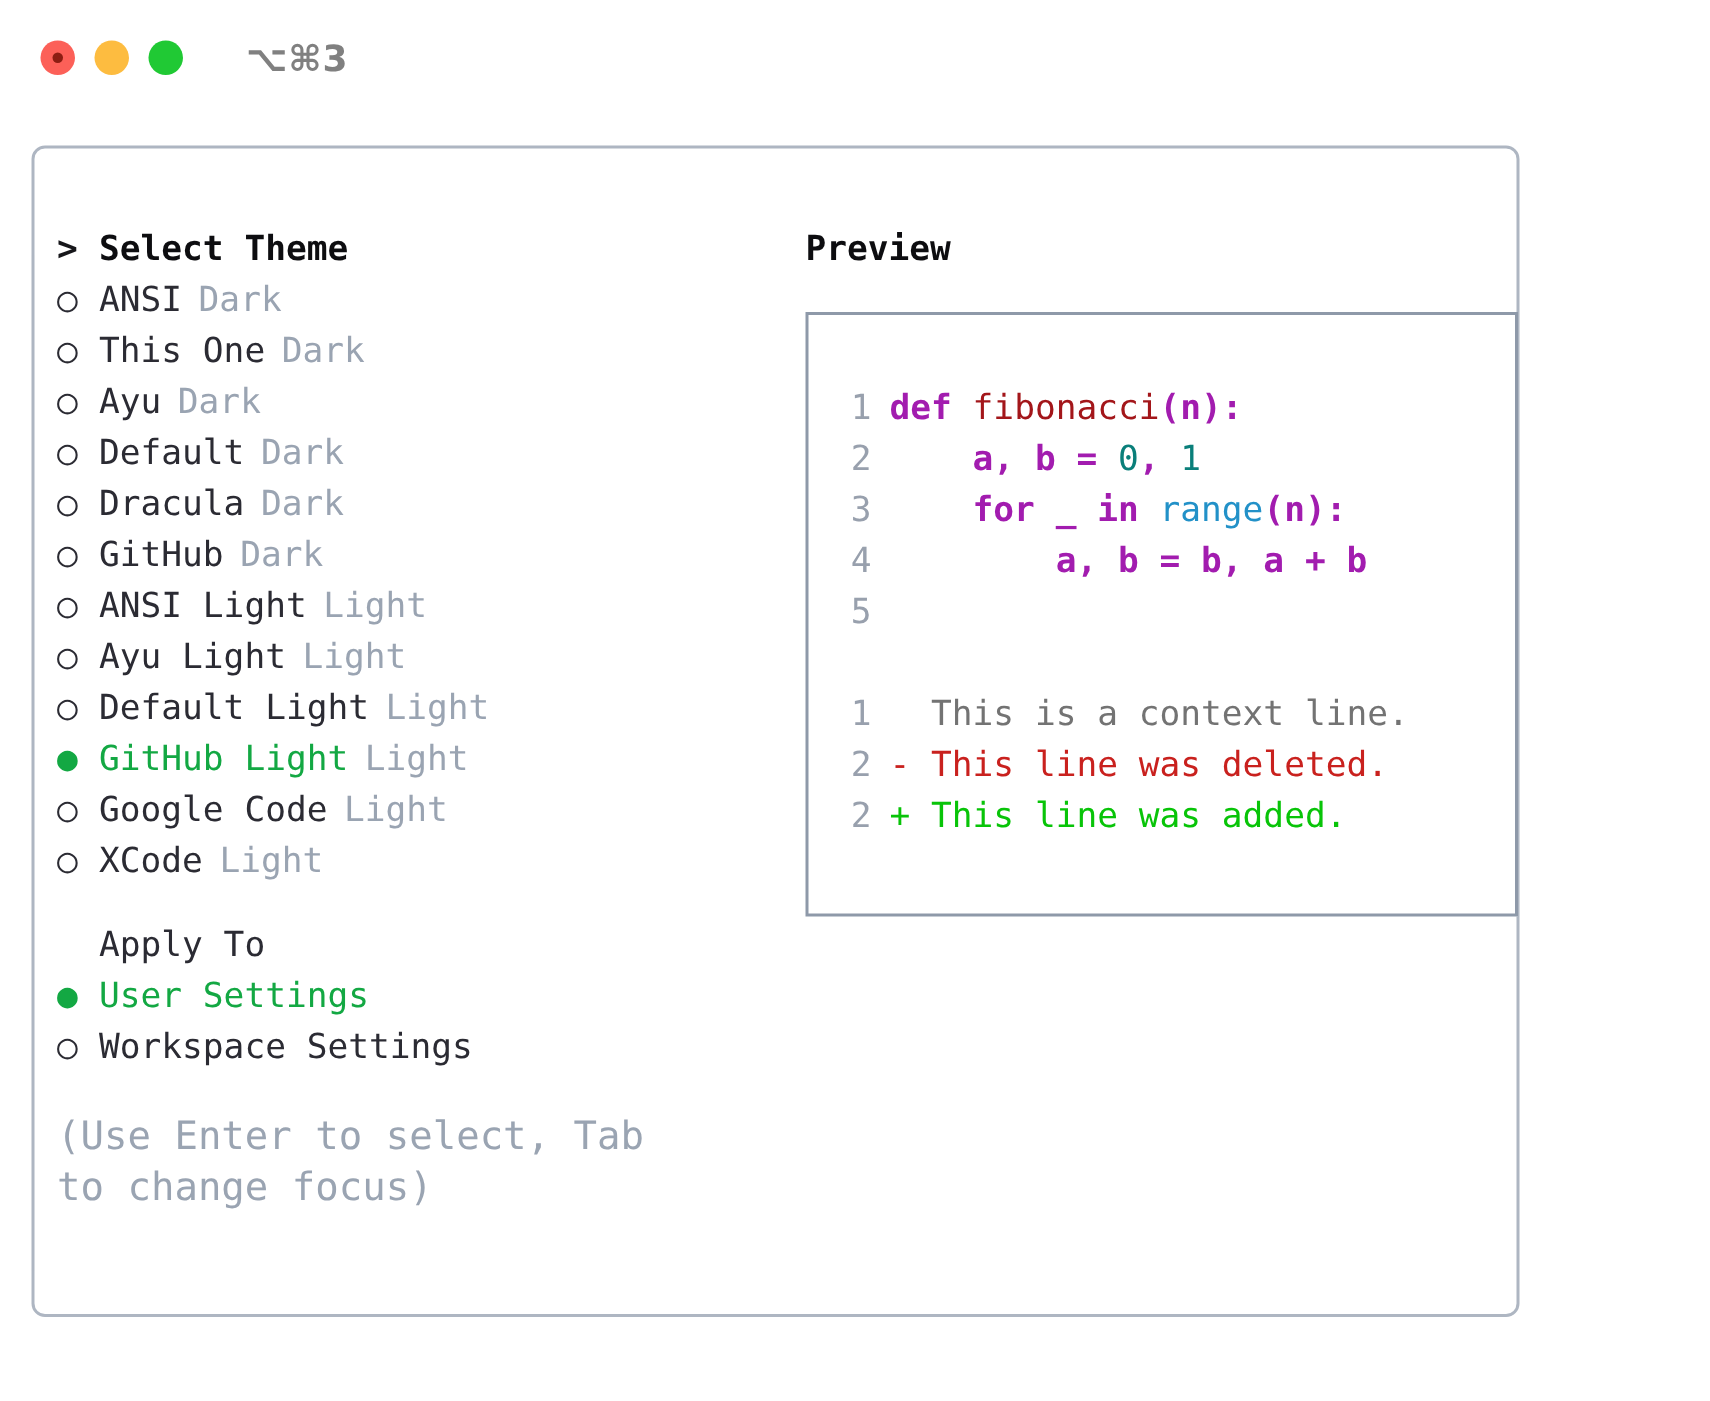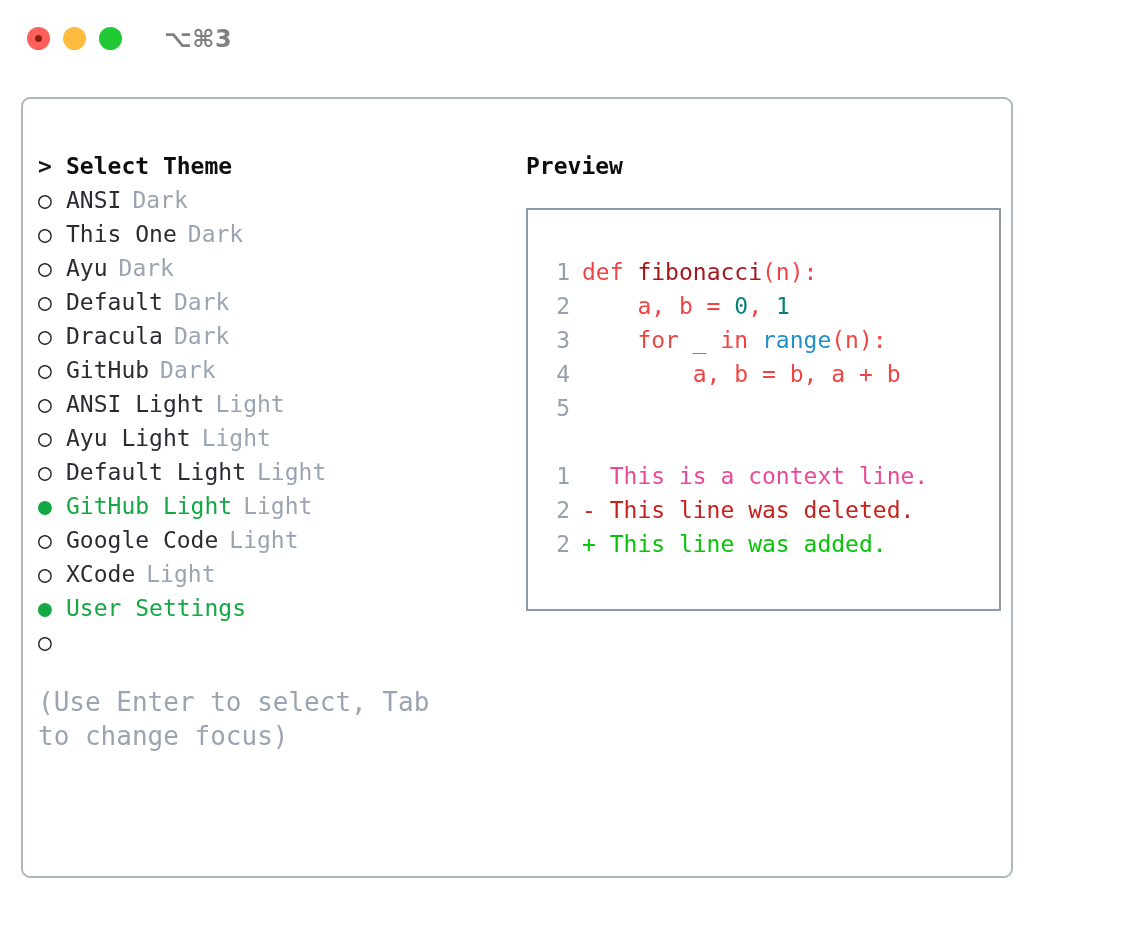--- a/index.html
+++ b/index.html
@@ -138,21 +138,21 @@
     width: 420px;
     font-size: 26px;
     line-height: 34px;
     color: #9aa4b2;
     white-space: normal;
   }
 
   
   #preview-column {
     position: absolute;
-    left: 464px;
+    left: 475px;
     top: 50px;
     width: 500px;
     padding-left: 39px;
   }
   #preview-title {
     font-size: 23px;
     line-height: 34px;
     font-weight: 700;
     color: #0d0d10;
   }
@@ -181,27 +181,27 @@
     width: 26px;
     text-align: right;
     color: #98a0ad;
     margin-right: 12px;
   }
   .code-text { color: #24292e; }
 
   .blank-line { height: 34px; }
 
   
-  .tok-plain  { color: #ef4444; }
+  .tok-plain  { color: #a21caf; font-weight: bold; }
   .tok-func   { color: #a3161a; }
   .tok-num    { color: #0a7f7a; }
   .tok-builtin{ color: #2291c8; }
 
   
-  .diff-ctx { color: #ec4899; }
+  .diff-ctx { color: #737373; }
   .diff-del { color: #c9211e; }
   .diff-add { color: #08c408; text-align: center; }
 </style>
 </head>
 <body>
 
 <div id="app-window">
 
   <div id="title-bar">
     <div class="traffic-lights">
@@ -230,24 +230,28 @@
             <div class="row"><span class="marker">○</span><span class="label">Dracula</span><span class="tag">Dark</span></div>
             <div class="row"><span class="marker">○</span><span class="label">GitHub</span><span class="tag">Dark</span></div>
             <div class="row"><span class="marker">○</span><span class="label">ANSI Light</span><span class="tag">Light</span></div>
             <div class="row"><span class="marker">○</span><span class="label">Ayu Light</span><span class="tag">Light</span></div>
             <div class="row"><span class="marker">○</span><span class="label">Default Light</span><span class="tag">Light</span></div>
             <div class="row"><span class="marker sel">●</span><span class="label sel">GitHub Light</span><span class="tag">Light</span></div>
             <div class="row"><span class="marker">○</span><span class="label">Google Code</span><span class="tag">Light</span></div>
             <div class="row"><span class="marker">○</span><span class="label">XCode</span><span class="tag">Light</span></div>
           </div>
 
+        <div class="row" id="section-heading-row">
+          <span class="marker"> </span>
+          <span class="label">Apply To</span>
+        </div>
 
         <div id="apply-items">
             <div class="row"><span class="marker sel">●</span><span class="label sel">User Settings</span></div>
-            <div class="row"><span class="marker">○</span></div>
+            <div class="row"><span class="marker">○</span><span class="label">Workspace Settings</span></div>
           </div>
 
         <div id="hint-text">(Use Enter to select, Tab to change focus)</div>
       </div>
 
       <div id="preview-column">
         <div id="preview-title">Preview</div>
 
         <div id="code-box">
           <div id="code-lines">

